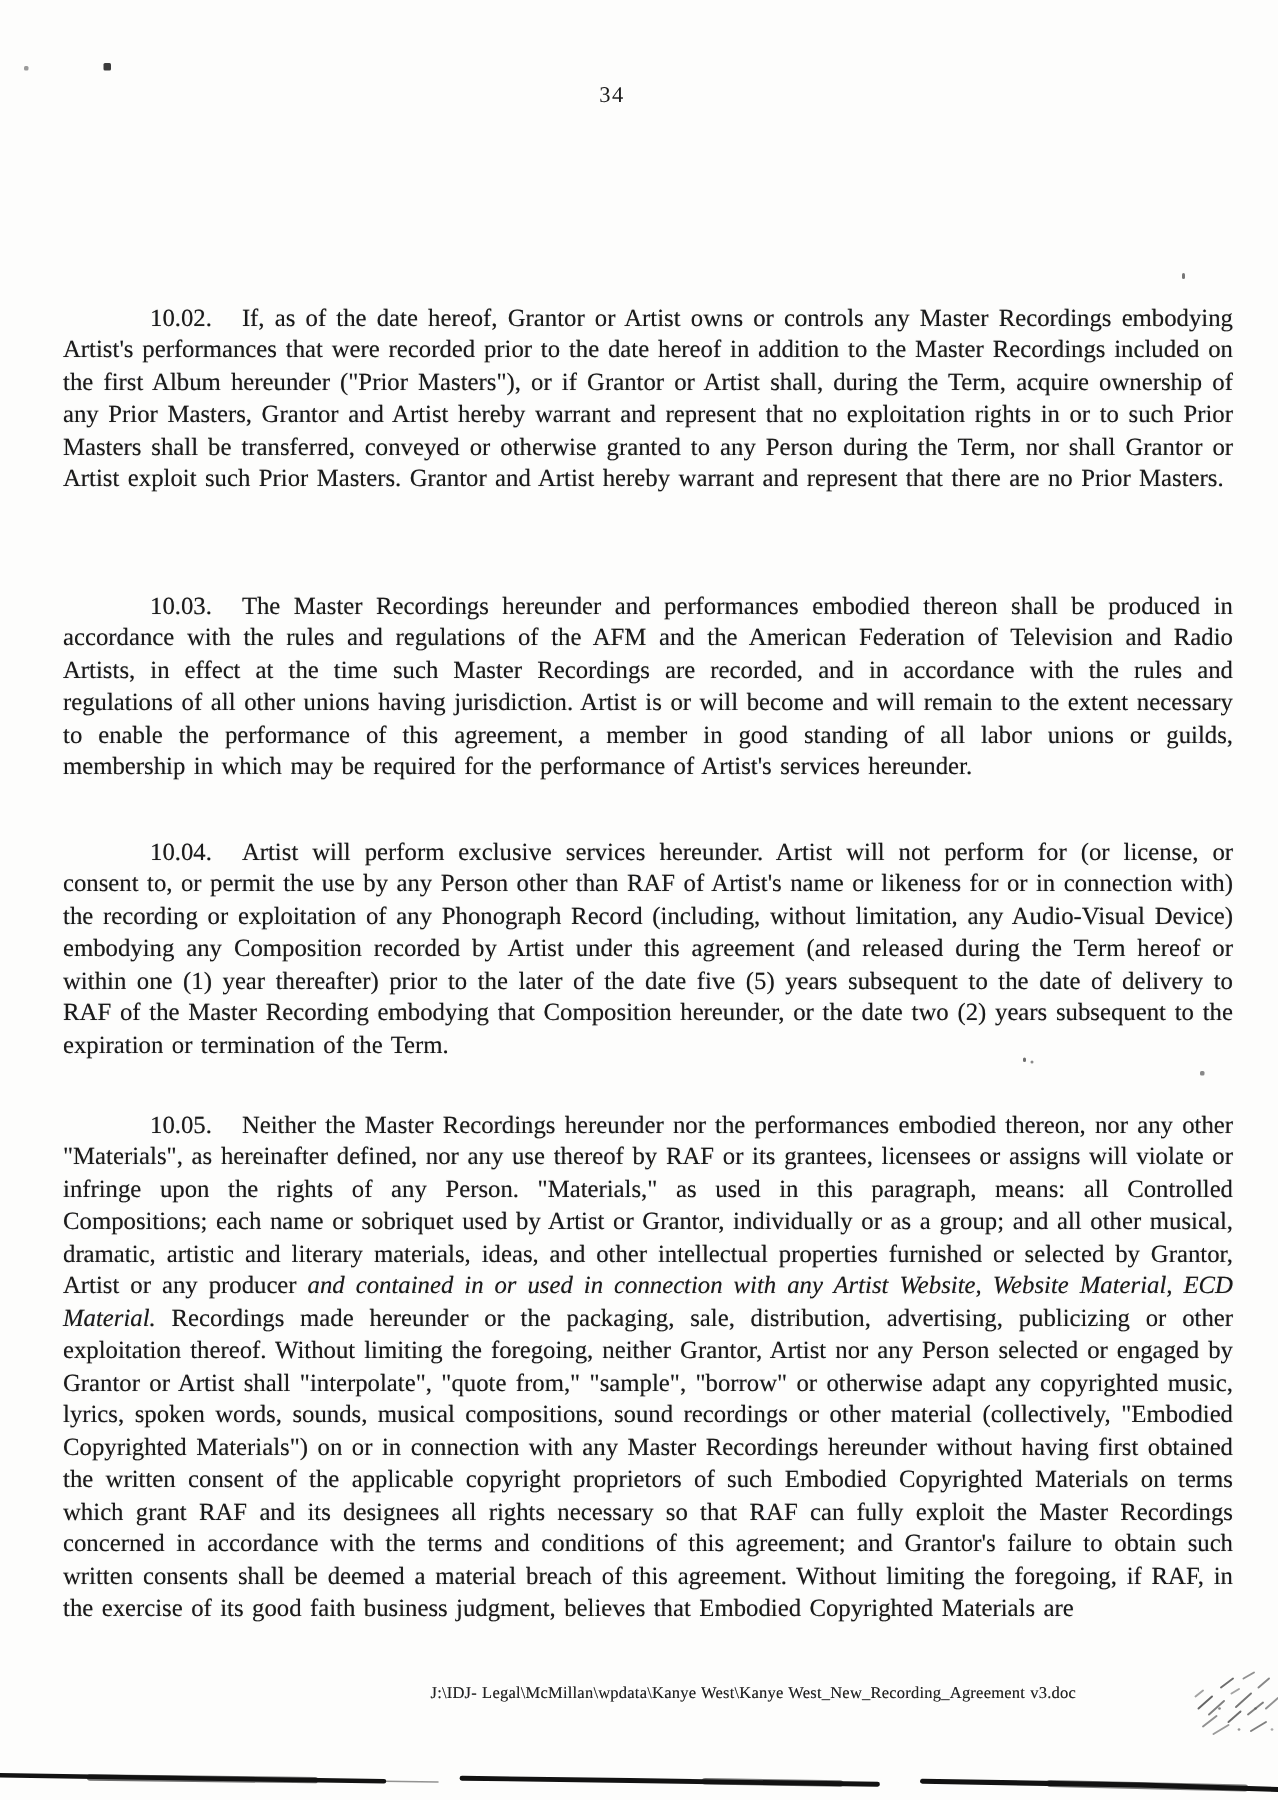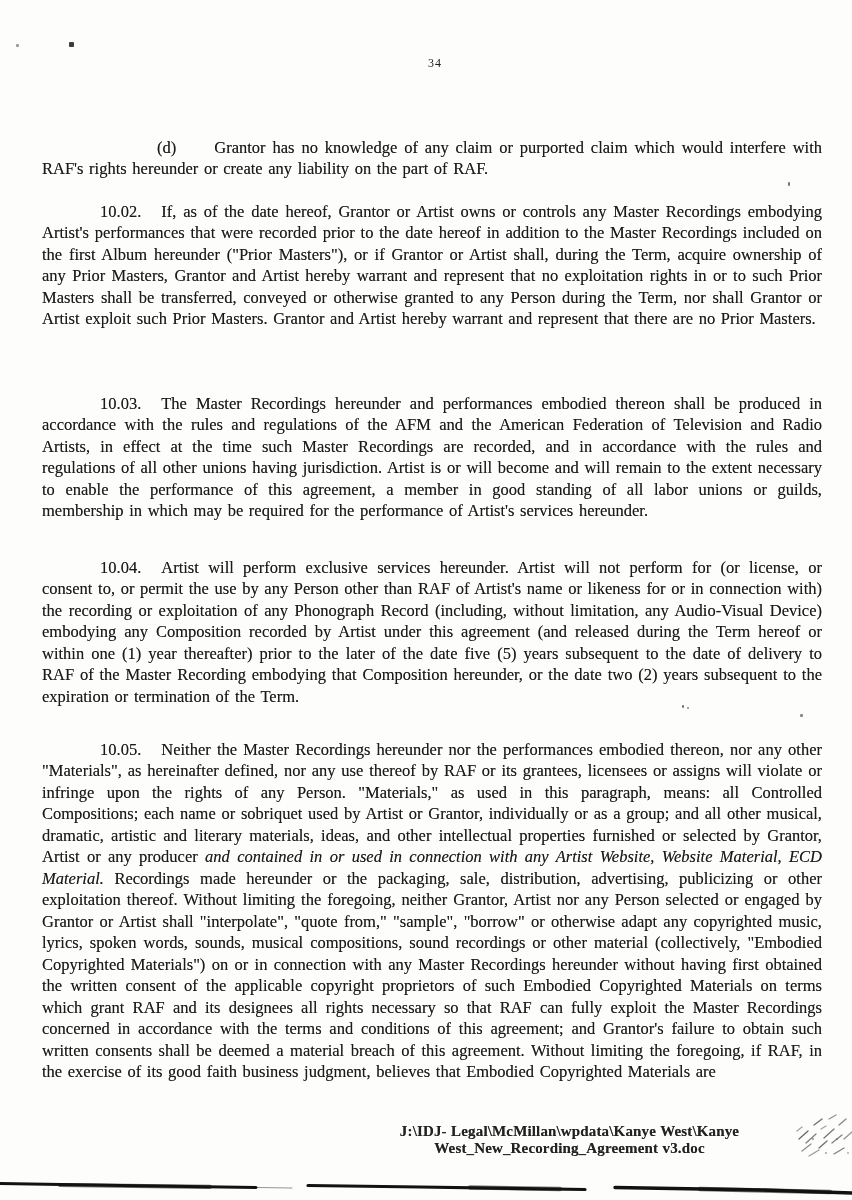--- a/index.html
+++ b/index.html
@@ -15,23 +15,22 @@
     overflow: hidden;
     font-family: "Liberation Serif", "DejaVu Serif", serif;
     color: #1b1b1b;
   }
   .page-number {
     position: absolute;
     top: 56px;
     left: 0;
     width: 816px; 
     text-align: center;
-    font-size: 12px;
+    font-size: 15px;
     letter-spacing: 1px;
-    padding-left: 27px;
   }
   .para {
     position: absolute;
     left: 42px;
     width: 780px;
     font-size: 16.5px;
     line-height: 21.5px;
     text-align: justify;
     word-spacing: 1.5px;
     text-shadow: 0 0 0.45px rgba(20,20,20,0.55);
@@ -39,27 +38,26 @@
   .indent-d   { text-indent: 115px; }
   .indent-num { text-indent: 58px; }
   .para-label { display: inline-block; text-indent: 0; }
   .label-d    { margin-right: 38px; }
   .label-num  { margin-right: 20px; }
   .part-italic { font-style: italic; }
   .doc-footer {
     position: absolute;
     left: 287px;
     top: 1123px;
-    font-size: 15px;
-    font-weight: bold;
+    font-size: 11px;
+    font-weight: normal;
     letter-spacing: 0.15px;
     word-spacing: 0.5px;
     color: #222;
     text-shadow: 0 0 0.4px rgba(20,20,20,0.5);
-    text-align: center;
   }
   .speck {
     position: absolute;
     background: #8a8a8a;
     border-radius: 1px;
   }
   .scribble-svg {
     position: absolute;
     left: 793px;
     top: 1113px;
@@ -77,21 +75,20 @@
 
   <div class="speck" style="left:16px; top:44px; width:3px; height:3px; background:#9a9a9a;"></div>
   <div class="speck" style="left:69px; top:42px; width:5px; height:5px; background:#3c3c3c;"></div>
   <div class="speck" style="left:788px; top:182px; width:2px; height:4px; background:#777;"></div>
   <div class="speck" style="left:682px; top:705px; width:2px; height:3px; background:#6f6f6f;"></div>
   <div class="speck" style="left:687px; top:707px; width:2px; height:2px; background:#8a8a8a;"></div>
   <div class="speck" style="left:800px; top:714px; width:3px; height:3px; background:#888;"></div>
 
   <div class="page-number">34</div>
 
-  <p class="para indent-d" style="top:120px;"><span class="para-label label-d">(d)</span><span>Grantor has no knowledge of any claim or purported claim which would interfere with RAF's rights hereunder or create any liability on the part of RAF.</span></p>
 
   <p class="para indent-num" style="top:184px;"><span class="para-label label-num">10.02.</span><span>If, as of the date hereof, Grantor or Artist owns or controls any Master Recordings embodying Artist's performances that were recorded prior to the date hereof in addition to the Master Recordings included on the first Album hereunder ("Prior Masters"), or if Grantor or Artist shall, during the Term, acquire ownership of any Prior Masters, Grantor and Artist hereby warrant and represent that no exploitation rights in or to such Prior Masters shall be transferred, conveyed or otherwise granted to any Person during the Term, nor shall Grantor or Artist exploit such Prior Masters.  Grantor and Artist hereby warrant and represent that there are no Prior Masters.</span></p>
 
   <p class="para indent-num" style="top:376px;"><span class="para-label label-num">10.03.</span><span>The Master Recordings hereunder and performances embodied thereon shall be produced in accordance with the rules and regulations of the AFM and the American Federation of Television and Radio Artists, in effect at the time such Master Recordings are recorded, and in accordance with the rules and regulations of all other unions having jurisdiction.  Artist is or will become and will remain to the extent necessary to enable the performance of this agreement, a member in good standing of all labor unions or guilds, membership in which may be required for the performance of Artist's services hereunder.</span></p>
 
   <p class="para indent-num" style="top:540px;"><span class="para-label label-num">10.04.</span><span>Artist will perform exclusive services hereunder.  Artist will not perform for (or license, or consent to, or permit the use by any Person other than RAF of Artist's name or likeness for or in connection with) the recording or exploitation of any Phonograph Record (including, without limitation, any Audio-Visual Device) embodying any Composition recorded by Artist under this agreement (and released during the Term hereof or within one (1) year thereafter) prior to the later of the date five (5) years subsequent to the date of delivery to RAF of the Master Recording embodying that Composition hereunder, or the date two (2) years subsequent to the expiration or termination of the Term.</span></p>
 
   <p class="para indent-num" style="top:722px;"><span class="para-label label-num">10.05.</span><span>Neither the Master Recordings hereunder nor the performances embodied thereon, nor any other "Materials", as hereinafter defined, nor any use thereof by RAF or its grantees, licensees or assigns will violate or infringe upon the rights of any Person.  "Materials," as used in this paragraph, means:  all Controlled Compositions; each name or sobriquet used by Artist or Grantor, individually or as a group; and all other musical, dramatic, artistic and literary materials, ideas, and other intellectual properties furnished or selected by Grantor, Artist or any producer </span><span class="part-italic">and contained in or used in connection with any Artist Website, Website Material, ECD Material.</span><span> Recordings made hereunder or the packaging, sale, distribution, advertising, publicizing or other exploitation thereof.  Without limiting the foregoing, neither Grantor, Artist nor any Person selected or engaged by Grantor or Artist shall "interpolate", "quote from," "sample", "borrow" or otherwise adapt any copyrighted music, lyrics, spoken words, sounds, musical compositions, sound recordings or other material (collectively, "Embodied Copyrighted Materials") on or in connection with any Master Recordings hereunder without having first obtained the written consent of the applicable copyright proprietors of such Embodied Copyrighted Materials on terms which grant RAF and its designees all rights necessary so that RAF can fully exploit the Master Recordings concerned in accordance with the terms and conditions of this agreement; and Grantor's failure to obtain such written consents shall be deemed a material breach of this agreement. Without limiting the foregoing, if RAF, in the exercise of its good faith business judgment, believes that Embodied Copyrighted Materials are</span></p>
 
   <div class="doc-footer">J:\IDJ- Legal\McMillan\wpdata\Kanye West\Kanye West_New_Recording_Agreement v3.doc</div>

